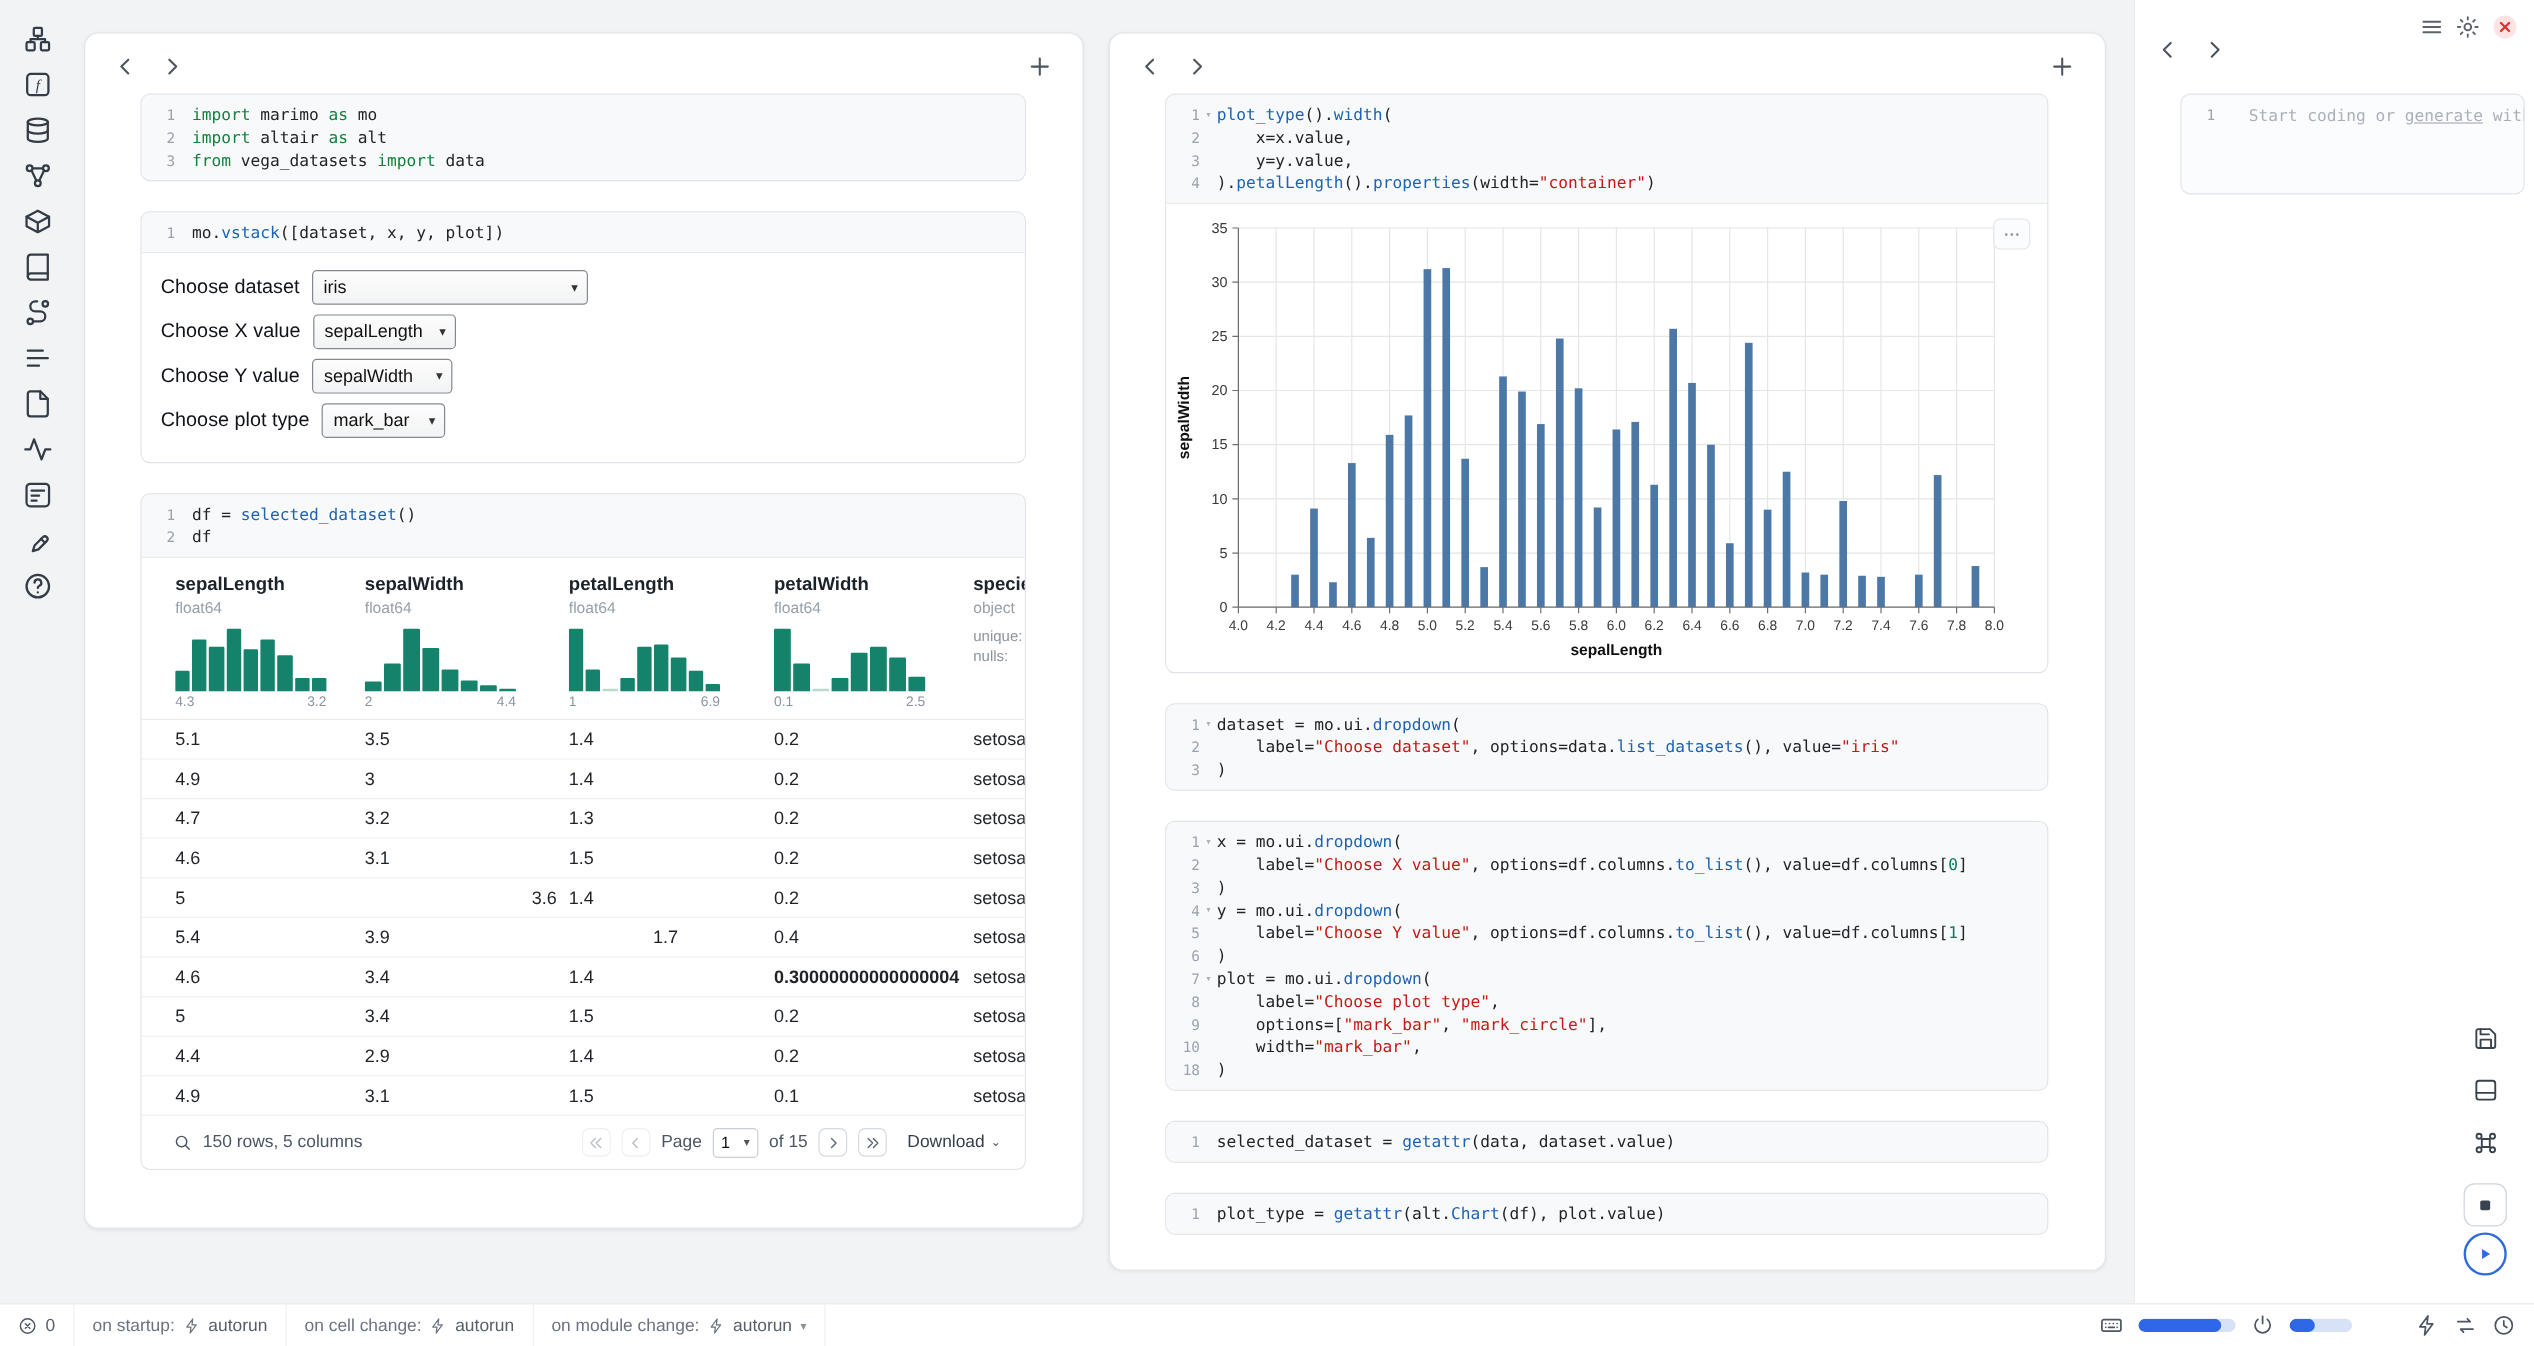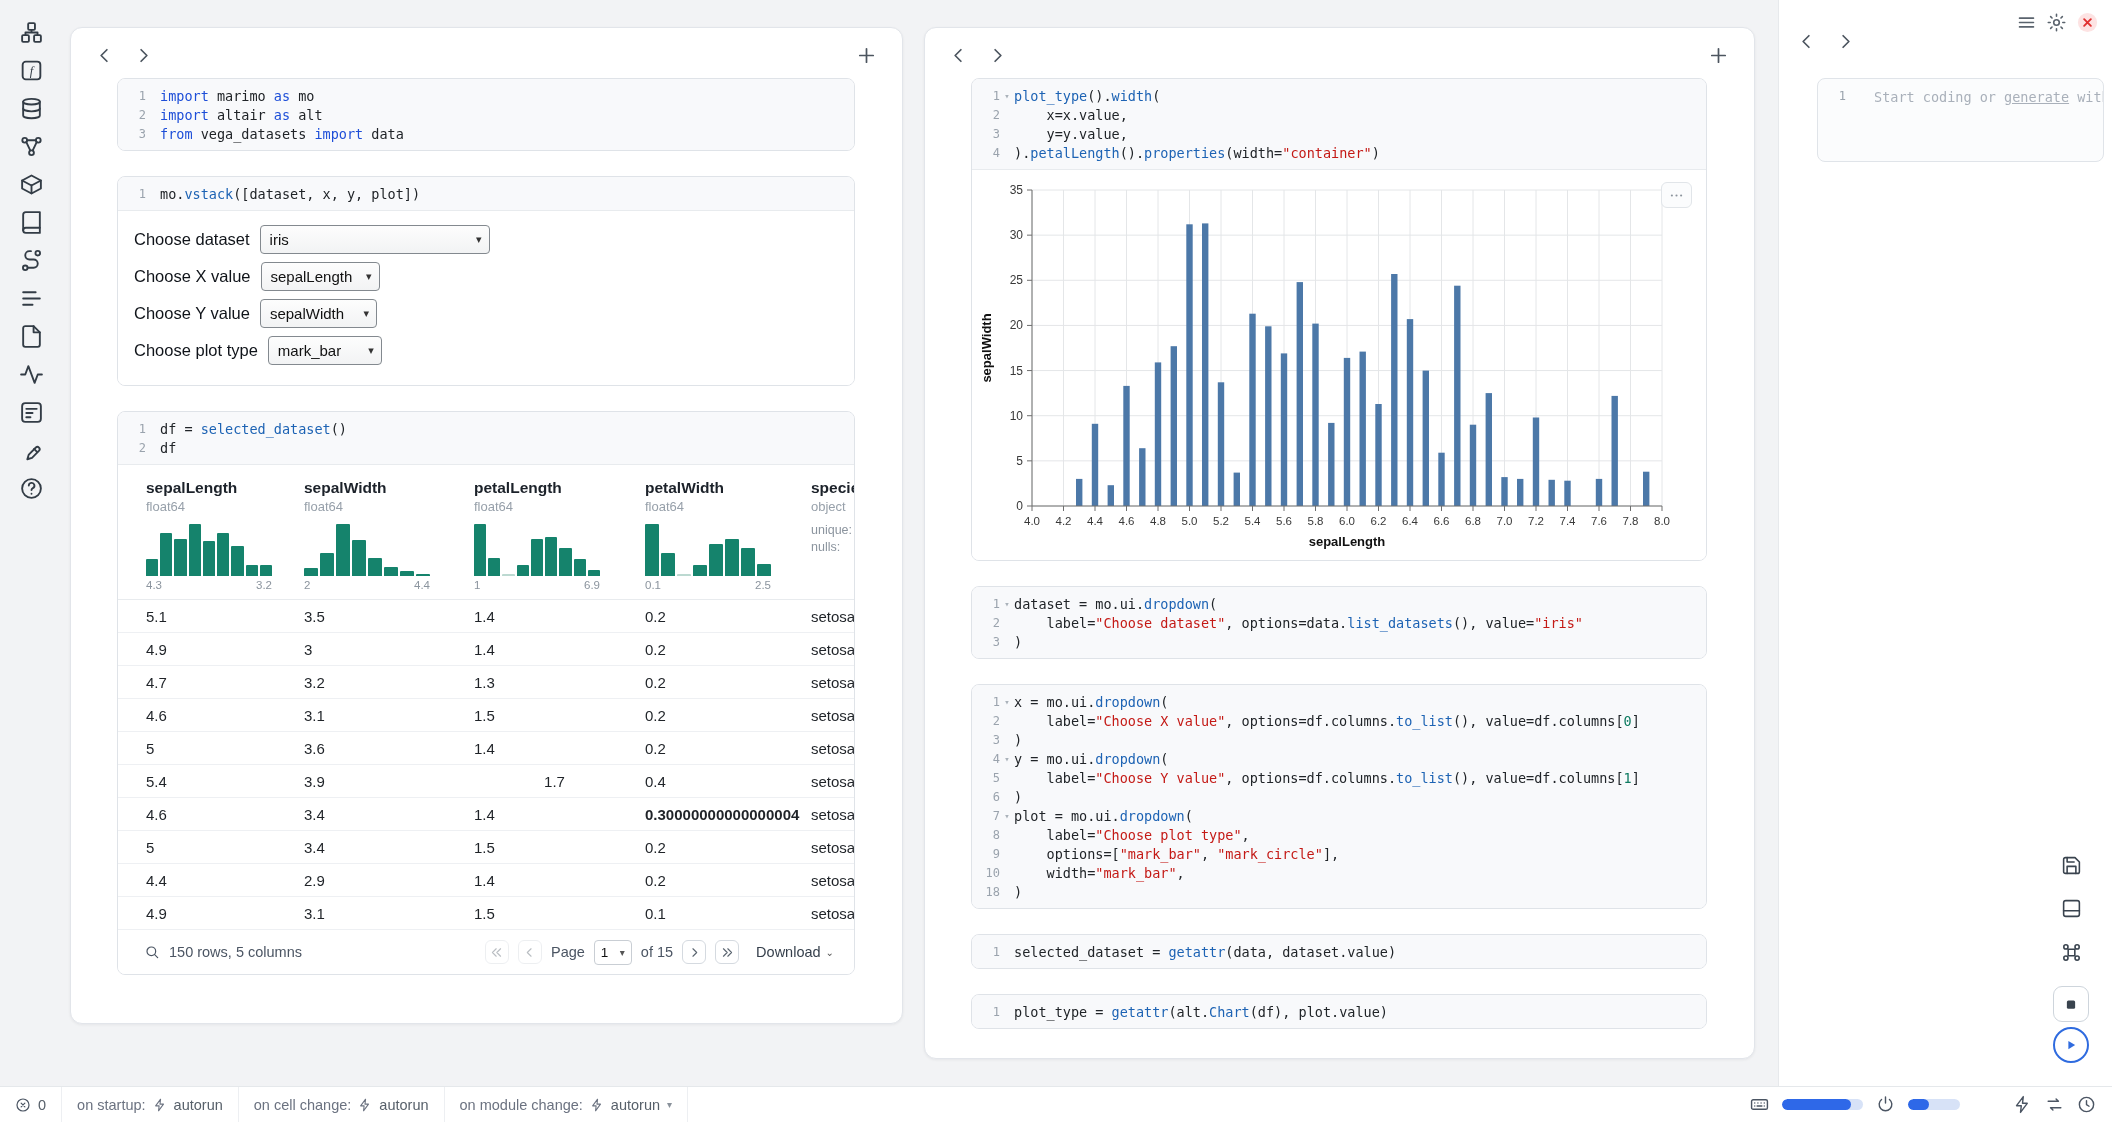--- a/index.html
+++ b/index.html
@@ -18,21 +18,21 @@
   .panel-header{height:44px;display:flex;align-items:center;padding:10px 24px 0 22px;gap:16px}
   .nav-btn{width:23px;height:23px;color:#4c555f;cursor:pointer}
   .spacer{flex:1}
   .cells{padding:6px 47px 0 46px;display:flex;flex-direction:column}
   .cell{border:1px solid #dfe3e8;border-radius:8px;background:#fff;margin-bottom:25px;overflow:hidden}
   .code-area{background:#f8f9fb;padding:7px 8px 7px 0}
   .code-line{display:flex;height:19px;align-items:center;font-family:"DejaVu Sans Mono",monospace;font-size:13.5px}
   .ln{width:28px;text-align:right;color:#9aa3ad;font-size:12px;flex:none}
   .fold{width:14px;text-align:center;color:#aab2ba;font-size:9px;flex:none}
   .src{white-space:pre}
-  .tk-p{color:#202428}.tk-k{color:#1d4ed8}.tk-s{color:#c41a16}.tk-f{color:#1d63b4}.tk-num{color:#0e7b61}
+  .tk-p{color:#202428}.tk-k{color:#15803d}.tk-s{color:#c41a16}.tk-f{color:#1d63b4}.tk-num{color:#0e7b61}
   .cell-output{border-top:1px solid #e8ebee;background:#fff}
 
   
   .ctl-rows{padding:14px 16px 12px 16px}
   .ctl-row{display:flex;align-items:center;gap:10px;margin-bottom:8px;font-size:16.5px;color:#10141a}
   .ui-select{height:29px;border:1px solid #83898f;border-radius:4px;background:linear-gradient(#fdfdfd,#f2f3f4);display:flex;align-items:center;justify-content:space-between;padding:0 7px 0 9px;font-size:15px;color:#111;cursor:pointer}
   .ui-select .arr{font-size:11px;color:#333;margin-left:10px}
 
   
   .df{overflow:hidden}
@@ -272,21 +272,21 @@
               </div>
               <div class="ctl-row">
                 <span>Choose Y value</span>
                 <span class="ui-select" style="width: 117px;">
                   <span>sepalWidth</span>
                   <span class="arr">▾</span>
                 </span>
               </div>
               <div class="ctl-row">
                 <span>Choose plot type</span>
-                <span class="ui-select" style="width: 114px;">
+                <span class="ui-select" style="width: 103px;">
                   <span>mark_bar</span>
                   <span class="arr">▾</span>
                 </span>
               </div>
             </div>
           </div>
         </div>
         <div class="cell">
           <div class="code-area">
             <div class="code-line">
@@ -409,21 +409,21 @@
               </div>
               <div class="df-row">
                 <div class="df-cell" style="width: 158px;">4.6</div>
                 <div class="df-cell" style="width: 170px;">3.1</div>
                 <div class="df-cell" style="width: 171px;">1.5</div>
                 <div class="df-cell" style="width: 166px;">0.2</div>
                 <div class="df-cell" style="width: 200px;">setosa</div>
               </div>
               <div class="df-row">
                 <div class="df-cell" style="width: 158px;">5</div>
-                <div class="df-cell" style="width: 170px;">3.6</div>
+                <div class="df-cell" style="width: 170px; text-align: right;">3.6</div>
                 <div class="df-cell" style="width: 171px;">1.4</div>
                 <div class="df-cell" style="width: 166px;">0.2</div>
                 <div class="df-cell" style="width: 200px;">setosa</div>
               </div>
               <div class="df-row">
                 <div class="df-cell" style="width: 158px;">5.4</div>
                 <div class="df-cell" style="width: 170px;">3.9</div>
                 <div class="df-cell" style="width: 171px; text-align: center;">1.7</div>
                 <div class="df-cell" style="width: 166px;">0.4</div>
                 <div class="df-cell" style="width: 200px;">setosa</div>

